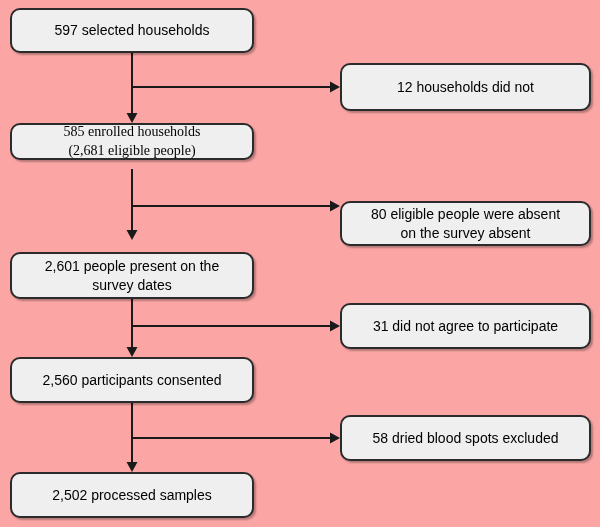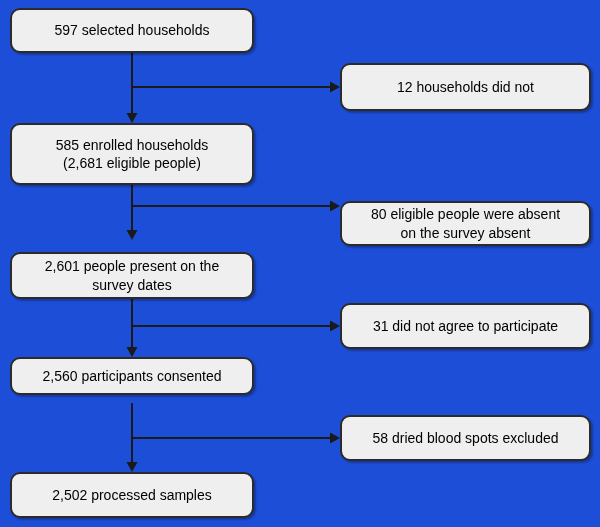--- a/index.html
+++ b/index.html
@@ -5,21 +5,21 @@
   html, body {
     margin: 0;
     padding: 0;
     background: #ffffff;
     font-family: "Liberation Sans", sans-serif;
   }
   #canvas {
     position: relative;
     width: 600px;
     height: 527px;
-    background: #1d4ed8;
+    background: #fca5a5;
     overflow: hidden;
   }
   .box {
     position: absolute;
     box-sizing: border-box;
     background: #efefef;
     border: 2px solid #2b2b2b;
     border-radius: 10px;
     box-shadow: 2px 2px 2px rgba(0,0,0,0.28);
     display: flex;
@@ -71,31 +71,31 @@
       <polygon points="330,200.5 330,211.5 340,206"></polygon>
       <polygon points="330,320.5 330,331.5 340,326"></polygon>
       <polygon points="330,432.5 330,443.5 340,438"></polygon>
     </g>
   </svg>
 
   <div class="box l" style="top:8px; height:45px;">
     <span class="line">597 selected households</span>
   </div>
 
-  <div class="box l" style="top:123px; height:62px;">
+  <div class="box l" style="top:123px; height:37px;font-family:Liberation Serif, serif;">
     <span class="line">585 enrolled households</span>
     <span class="line">(2,681 eligible people)</span>
   </div>
 
   <div class="box l" style="top:252px; height:47px;">
     <span class="line">2,601 people present on the</span>
     <span class="line">survey dates</span>
   </div>
 
-  <div class="box l" style="top:357px; height:38px;">
+  <div class="box l" style="top:357px; height:46px;">
     <span class="line">2,560 participants consented</span>
   </div>
 
   <div class="box l" style="top:472px; height:46px;">
     <span class="line">2,502 processed samples</span>
   </div>
 
   <div class="box r" style="top:63px; height:48px;gap:16px;">
     <span class="line">12 households did not</span>
   </div>

